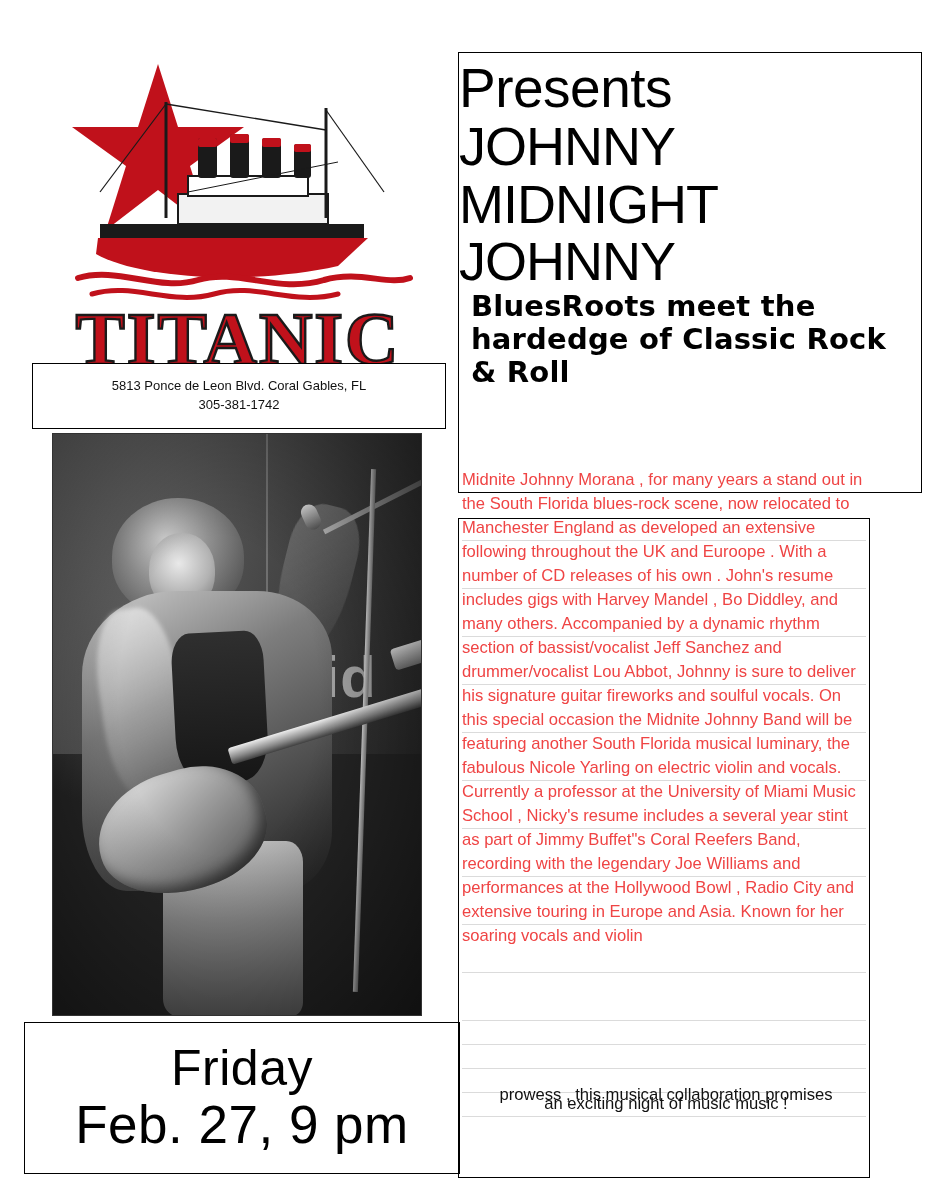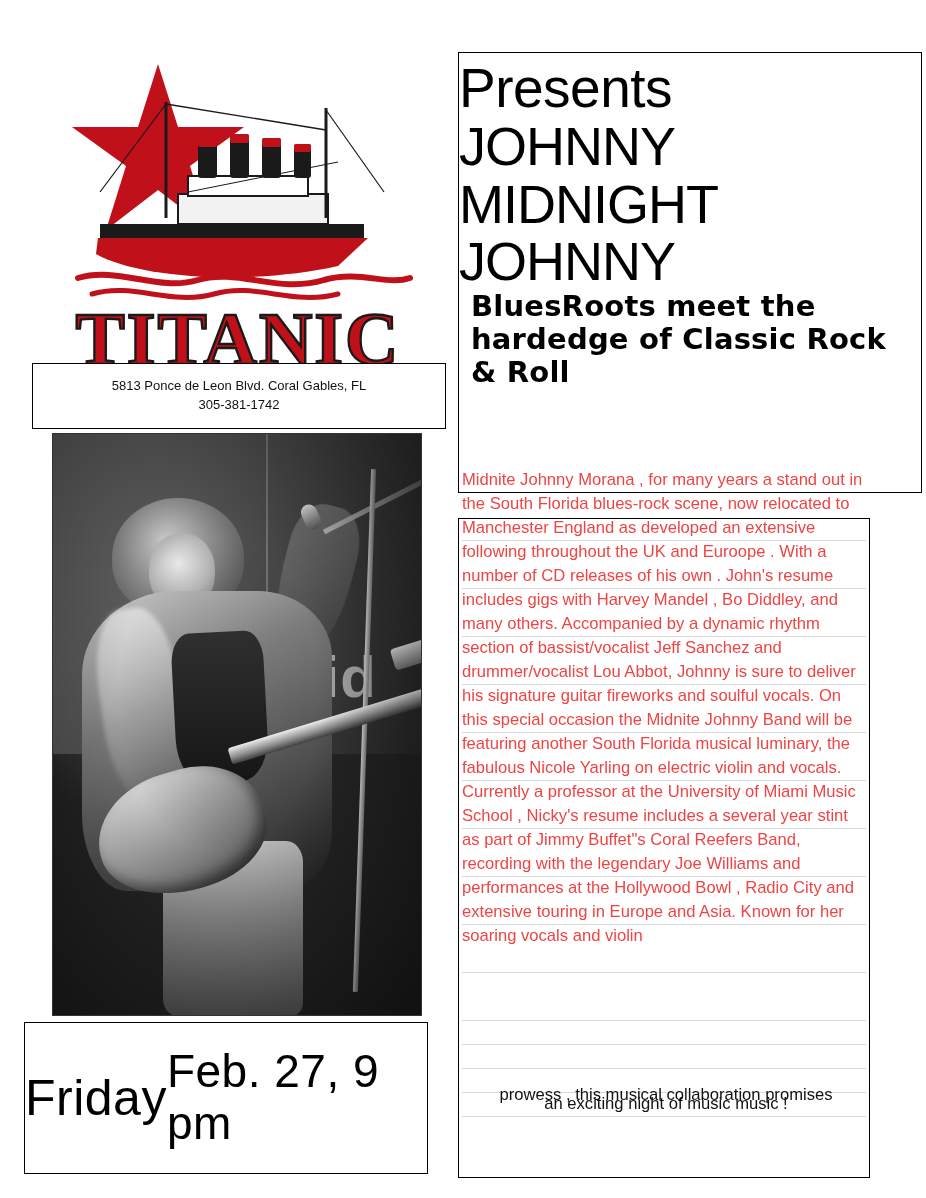--- a/index.html
+++ b/index.html
@@ -214,37 +214,38 @@
     position: absolute;
     inset: 0;
     background: radial-gradient(ellipse at 45% 45%, rgba(0,0,0,0) 35%, rgba(0,0,0,.55) 100%);
   }
 
   
   .date-box {
     position: absolute;
     left: 24px;
     top: 1022px;
-    width: 404px;
+    width: 436px;
     height: 152px;
     border: 1px solid #000;
     box-sizing: border-box;
     display: flex;
+    flex-direction: column;
     align-items: center;
     justify-content: center;
     background: #fff;
   }
   .date-line-1 {
     font-size: 50px;
     line-height: 1.06;
     font-weight: 400;
     letter-spacing: .5px;
   }
   .date-line-2 {
-    font-size: 46px;
+    font-size: 53px;
     line-height: 1.12;
     font-weight: 400;
     letter-spacing: .5px;
   }
 
   
   .headline-box {
     position: absolute;
     left: 458px;
     top: 52px;

